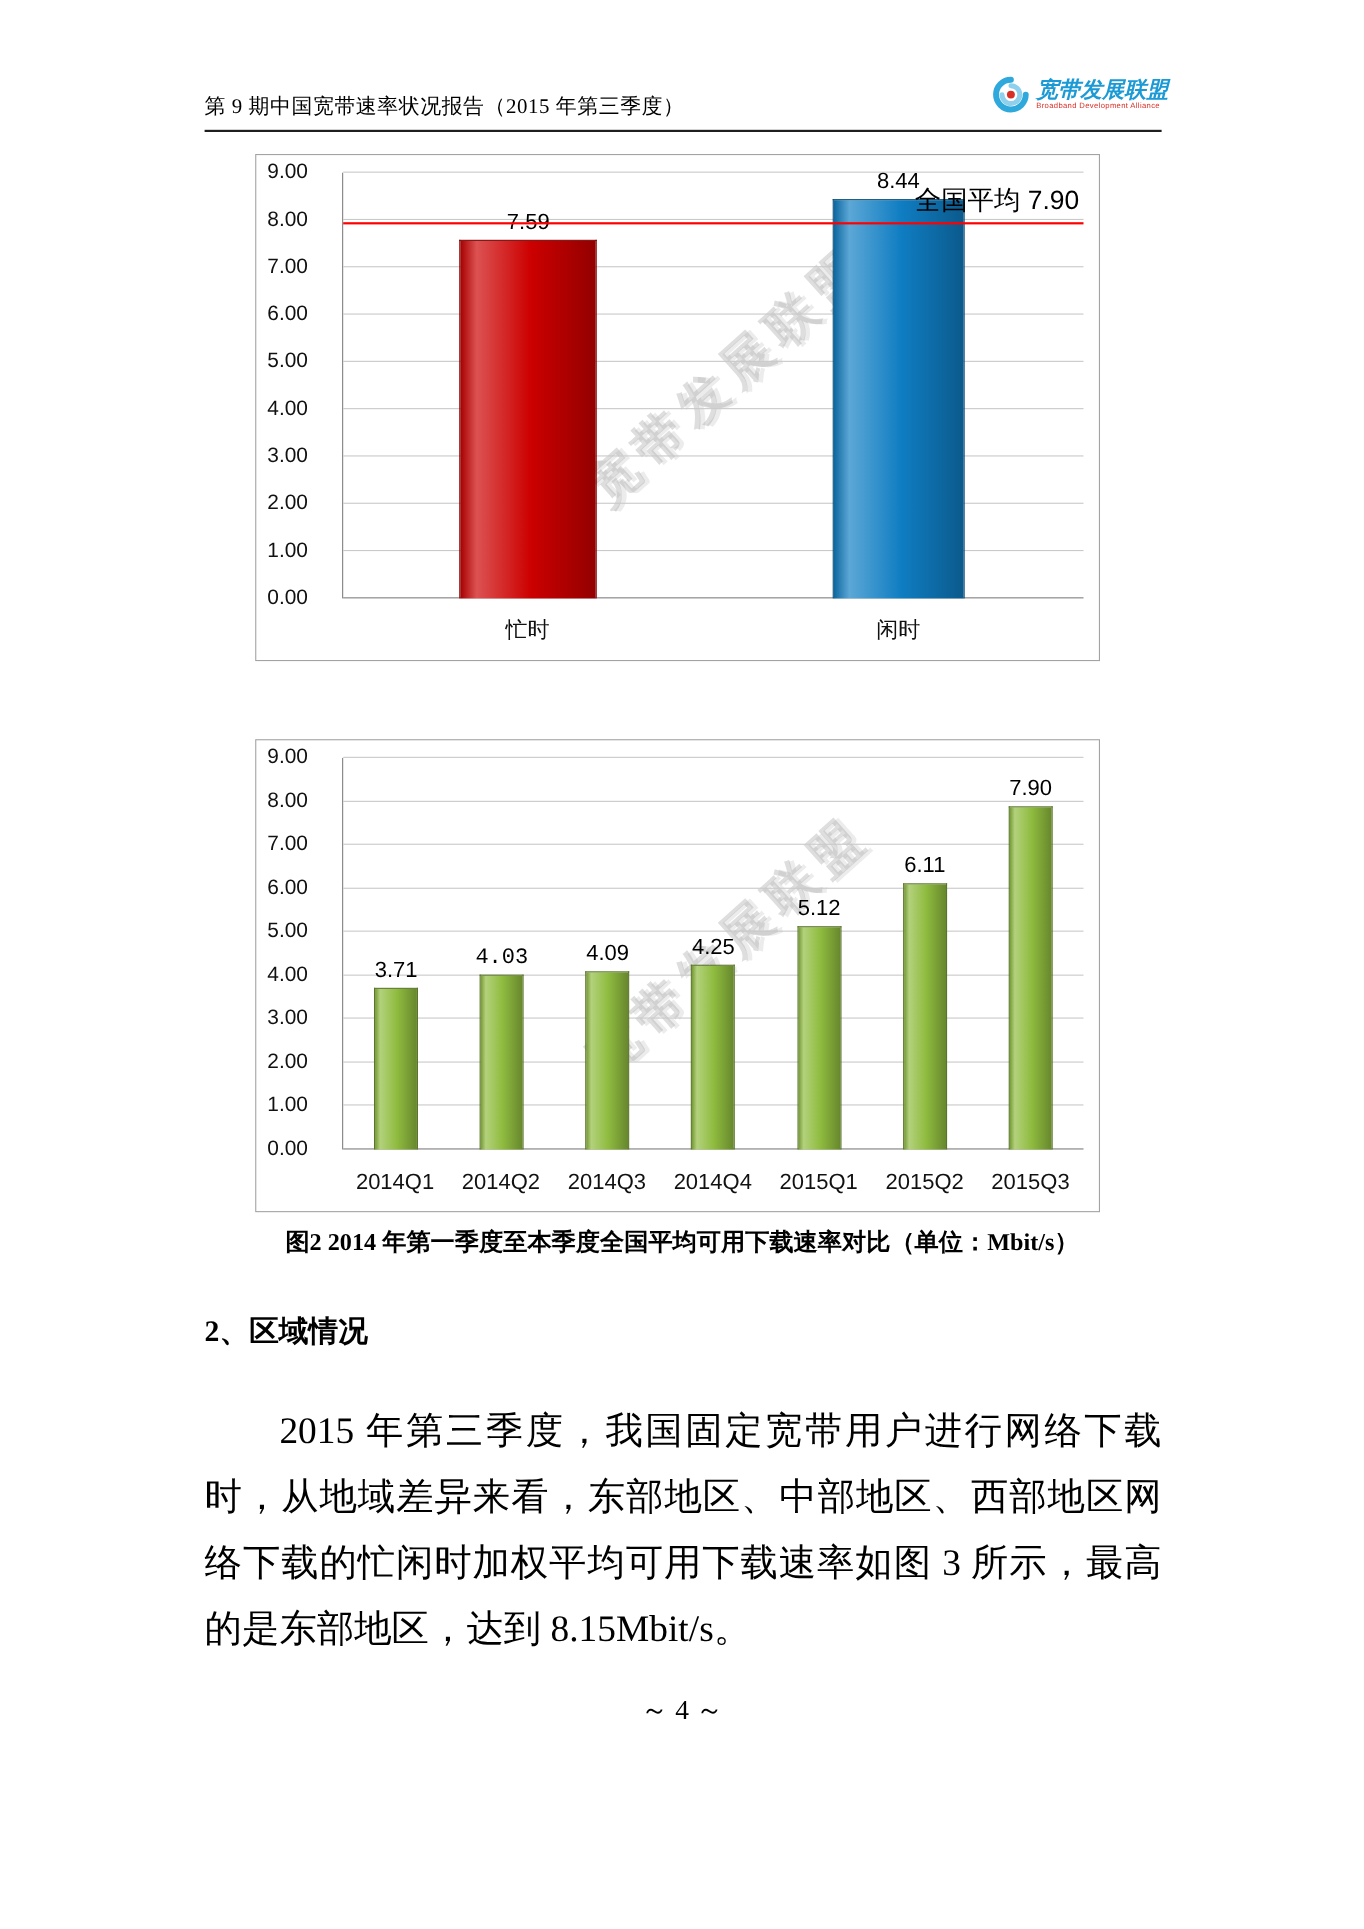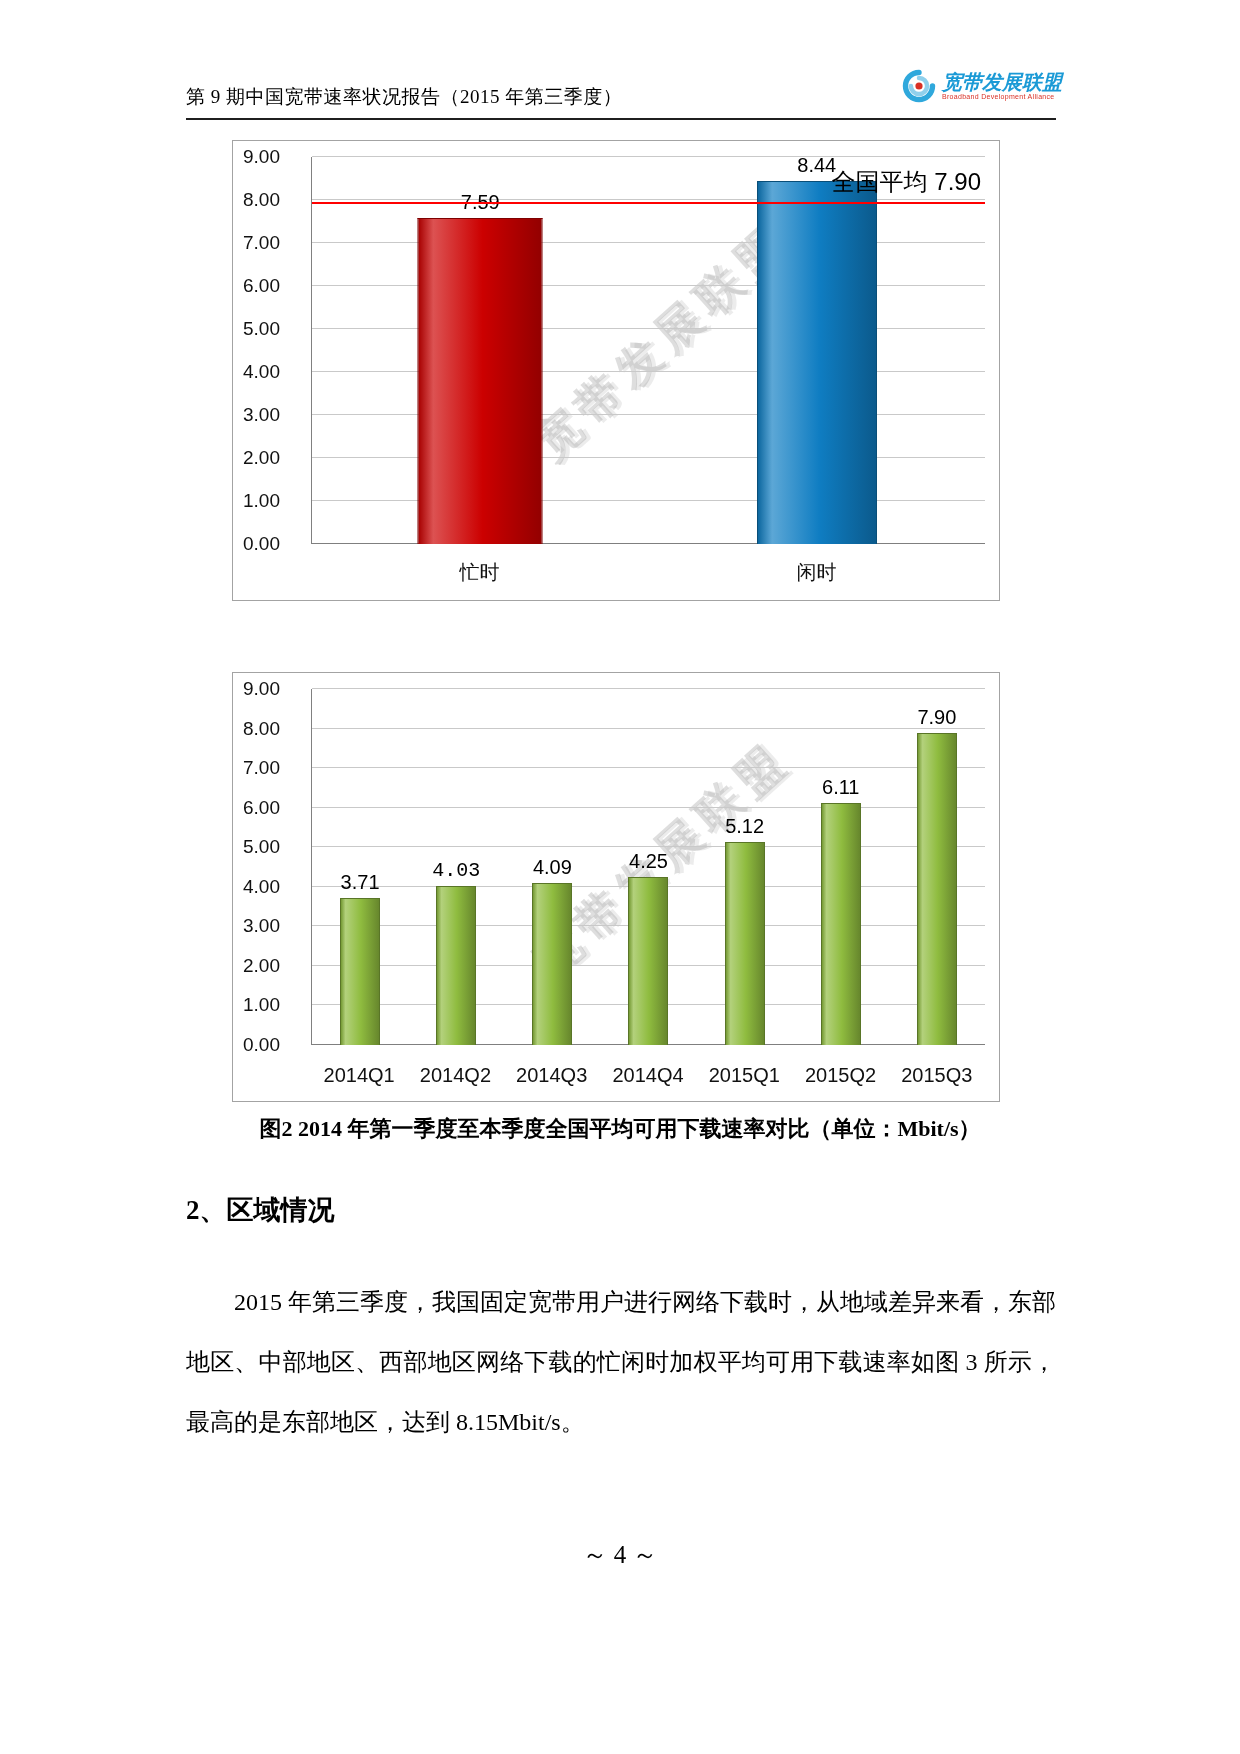--- a/index.html
+++ b/index.html
@@ -41,21 +41,21 @@
     color:rgba(145,145,145,0.30); text-shadow:3px 3px 0 rgba(150,150,150,0.18);
     pointer-events:none;
   }
   
   .caption { position:absolute; left:0; width:100%; text-align:center; font-weight:bold; font-size:22px; }
   .caption-1 { top:608px; }
   .caption-2 { top:1114px; }
   .section-heading { position:absolute; left:186px; top:1192px; font-size:27px; font-weight:bold; }
   .body-paragraph {
     position:absolute; left:186px; top:1272px; width:870px;
-    font-size:24px; line-height:60px; text-align:justify; text-indent:2em;
+    font-size:34px; line-height:60px; text-align:justify; text-indent:2em;
   }
   .page-number { position:absolute; left:0; top:1538px; width:100%; text-align:center; font-size:25px; }
 </style>
 </head>
 <body>
 
 <div class="page">
 
   <div class="header-title">第 9 期中国宽带速率状况报告（2015 年第三季度）</div>
   <div class="logo">

